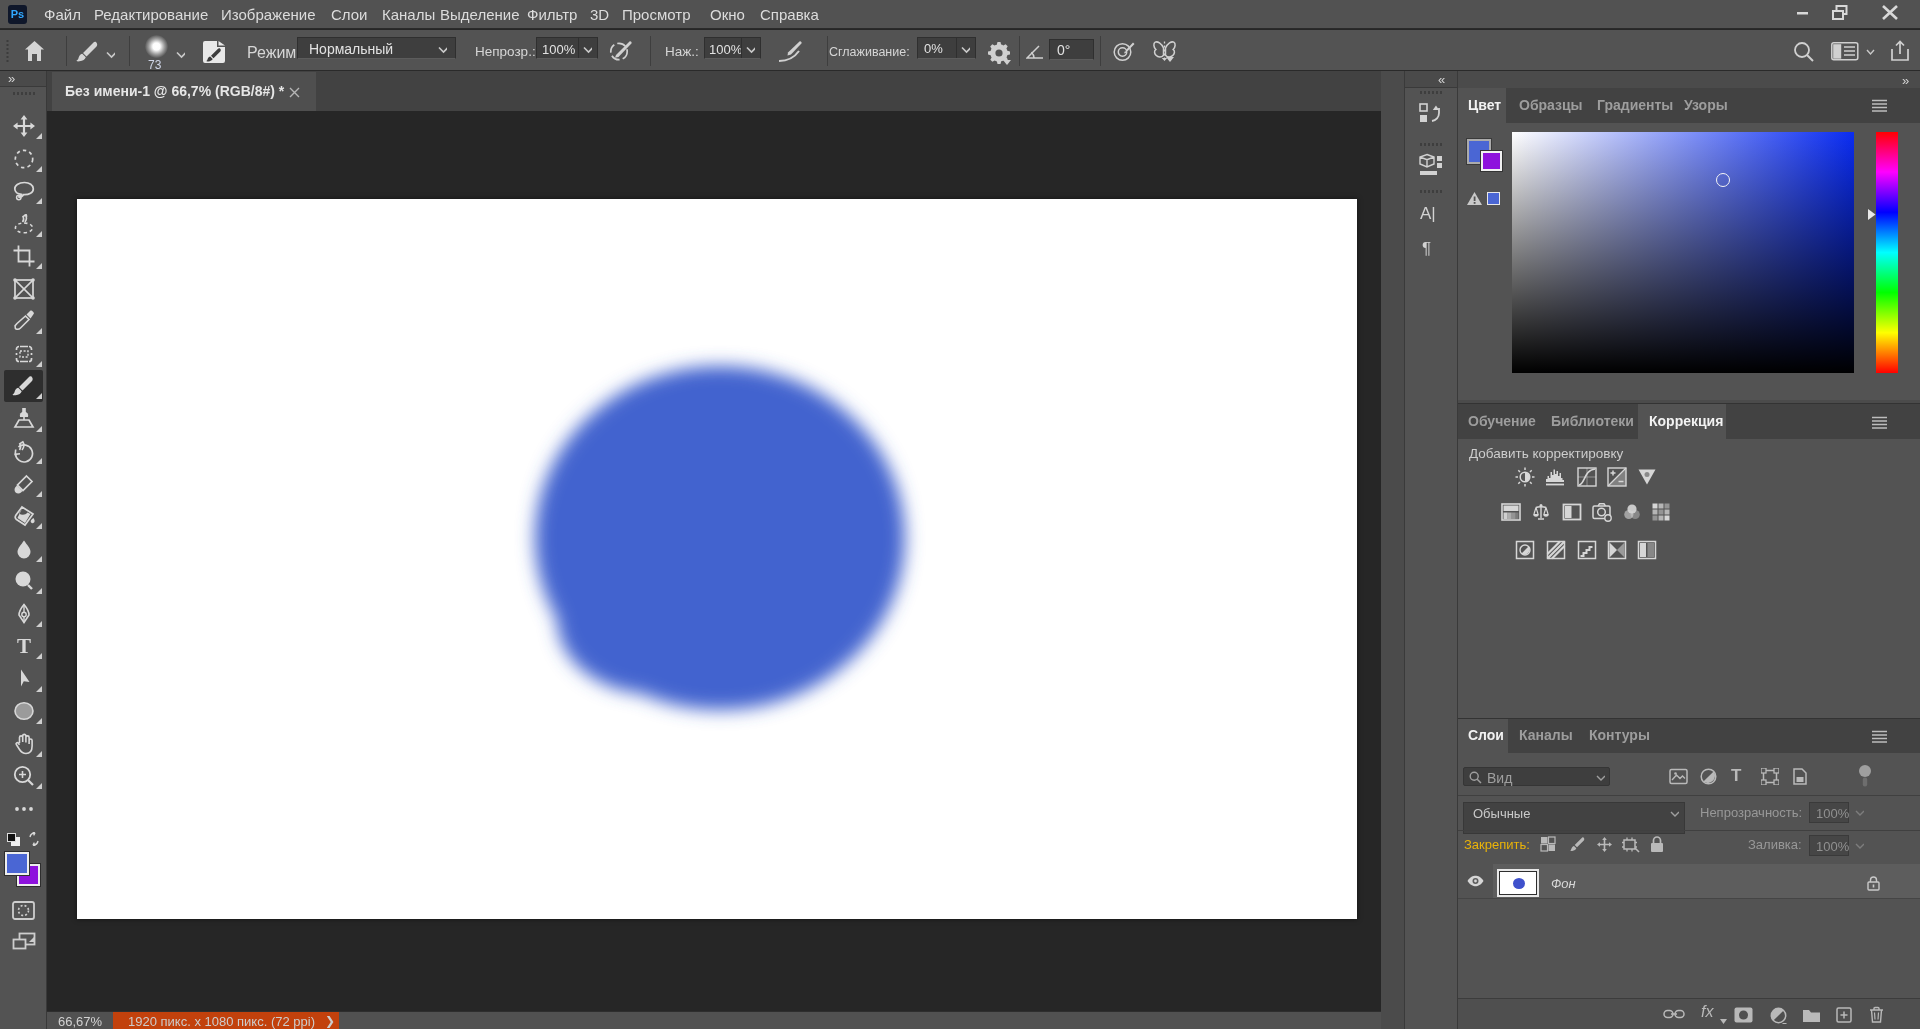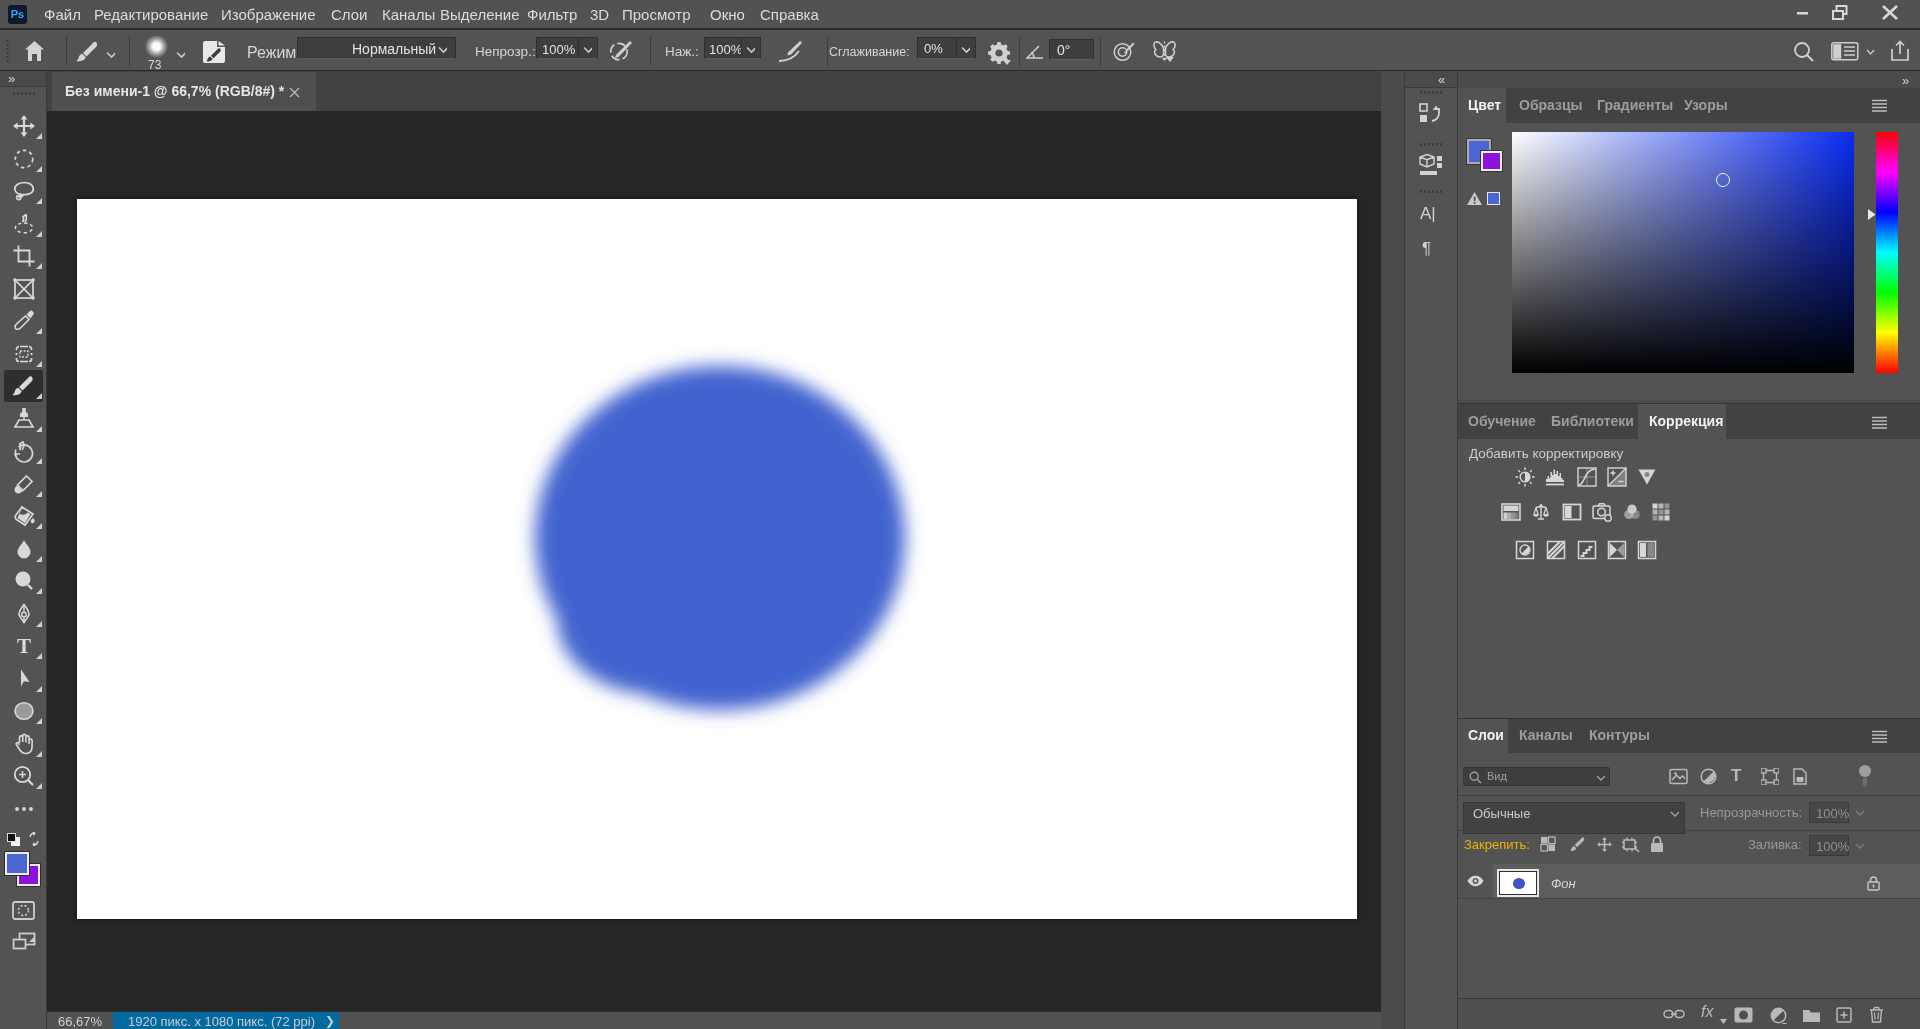--- a/index.html
+++ b/index.html
@@ -66,21 +66,21 @@
       <path d="M1 1.5 L5.5 6 L10 1.5" stroke="#c9c9c9" stroke-width="1.6" fill="none"></path>
     </svg>
 
   <svg class="abs" style="left:202px;top:10px" width="24" height="24">
     <path d="M1 3 a2 2 0 0 1 2-2 L15 1 L15 7 L23 7 L23 21 a2 2 0 0 1 -2 2 L3 23 a2 2 0 0 1 -2-2 Z M16.5 1 L23 5.5 L16.5 5.5 Z" fill="#e8e8e8"></path>
     <path d="M18 8.5 C19 9.5 19 10.5 18.3 11.5 L11.5 18.3 L9 15.8 L15.8 9 C16.5 8.2 17.2 7.9 18 8.5 Z M8.2 16.5 L10.7 19 C10 20.3 8.6 21.2 6.3 21.5 C5.2 21.7 4.5 21.4 4.2 21.1 C5.8 20.3 5.4 19 6.1 18 C6.6 17.2 7.3 16.6 8.2 16.5 Z" fill="#3c3c3c"></path>
   </svg>
   <div class="abs txt" style="left:247px;top:14px;font-size:16px;color:#d6d6d6;">Режим:</div>
 
   <div class="abs" style="left:297px;top:7px;width:159px;height:22px;background:#3e3e3e;border:1px solid #2f2f2f;border-bottom-color:#5c5c5c;">
-    <div class="abs txt" style="left:11px;top:3px;font-size:14px;color:#e2e2e2;margin-left:43px;">Нормальный</div>
+    <div class="abs txt" style="left:11px;top:3px;font-size:14px;color:#e2e2e2;">Нормальный</div>
     <svg class="abs chev" style="left:140px;top:8px" width="11" height="8">
         <path d="M1 1.5 L5.5 6 L10 1.5" stroke="#c9c9c9" stroke-width="1.6" fill="none"></path>
       </svg>
   </div>
   <div class="abs txt" style="left:475px;top:14px;font-size:13.5px;color:#d6d6d6;">Непрозр.:</div>
   <div class="abs" style="left:536px;top:7px;width:62px;height:22px;background:#3e3e3e;border:1px solid #2f2f2f;border-bottom-color:#5c5c5c;">
     <div class="abs txt" style="left:5px;top:4px;font-size:13px;color:#e2e2e2;">100%</div>
     <div class="abs" style="left:41px;top:0;width:1px;height:20px;background:#2f2f2f;"></div>
     <svg class="abs chev" style="left:46px;top:8px" width="11" height="8">
         <path d="M1 1.5 L5.5 6 L10 1.5" stroke="#c9c9c9" stroke-width="1.6" fill="none"></path>
@@ -188,21 +188,21 @@
         <ellipse cx="643" cy="339" rx="185" ry="172" fill="#4363cf"></ellipse>
         <ellipse cx="575" cy="420" rx="95" ry="75" fill="#4363cf"></ellipse>
         <ellipse cx="655" cy="235" rx="105" ry="62" fill="#4363cf"></ellipse>
       </g>
     </svg>
   </div>
 </div>
 
 <div class="abs" style="left:47px;top:1011px;width:1334px;height:18px;background:#515151;border-top:1px solid #2e2e2e;">
   <div class="abs txt" style="left:11px;top:2px;font-size:13px;color:#d2d2d2;">66,67%</div>
-  <div class="abs" style="left:66px;top:0;width:226px;height:18px;background:#0369a1;">
+  <div class="abs" style="left:66px;top:0;width:226px;height:18px;background:#c2410c;">
     <div class="abs txt" style="left:15px;top:2px;font-size:13px;color:#cccccc;">1920 пикс. x 1080 пикс. (72 ppi)</div>
     <div class="abs txt" style="left:212px;top:2px;font-size:12px;color:#cccccc;">❯</div>
   </div>
 </div>
 
 <div class="abs" style="left:0;top:71px;width:47px;height:958px;background:#535353;border-right:1px solid #393939;" id="toolbar">
   <div class="abs" style="left:0;top:0;width:46px;height:16px;background:#4a4a4a;border-bottom:1px solid #3a3a3a;">
     <div class="abs txt" style="left:8px;top:0px;font-size:13px;color:#d5d5d5;">»</div>
   </div>
   <div id="tools">
@@ -556,21 +556,21 @@
         </svg>
     </div>
 
     <div class="abs" style="left:0;top:682px;width:462px;height:276px;background:#535353;" id="layerspanel">
 
       <div class="abs" style="left:5px;top:14px;width:147px;height:19px;background:#3e3e3e;border-radius:2px;border:1px solid #353535;">
         <svg class="abs" style="left:5px;top:3px" width="13" height="13">
             <circle cx="5.2" cy="5.2" r="4" fill="none" stroke="#9f9f9f" stroke-width="1.4"></circle>
             <path d="M8.2 8.2 L12 12" stroke="#9f9f9f" stroke-width="1.5"></path>
           </svg>
-        <div class="abs txt" style="left:23px;top:2px;font-size:11px;color:#9f9f9f;">Вид</div>
+        <div class="abs txt" style="left:23px;top:2px;font-size:14px;color:#9f9f9f;">Вид</div>
         <svg class="abs chev" style="left:132px;top:7px" width="10" height="7">
             <path d="M1 1 L5 5 L9 1" stroke="#9f9f9f" stroke-width="1.4" fill="none"></path>
           </svg>
       </div>
       <svg class="abs" style="left:211px;top:15px" width="19" height="17">
           <rect x="1" y="1.5" width="17" height="14" rx="1.5" fill="none" stroke="#b9b9b9" stroke-width="1.5"></rect>
           <path d="M3 12 L7.5 7 L11 10.5 L13.5 8 L16 10.5" fill="none" stroke="#b9b9b9" stroke-width="1.4"></path>
           <circle cx="6.5" cy="5.5" r="1.3" fill="#b9b9b9"></circle>
         </svg>
       <svg class="abs" style="left:242px;top:15px" width="17" height="17">

